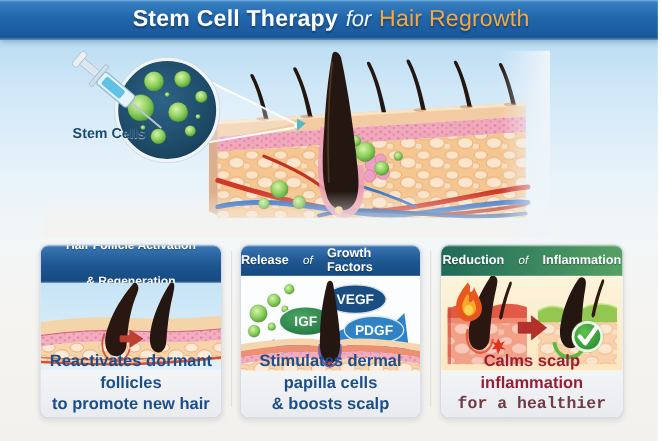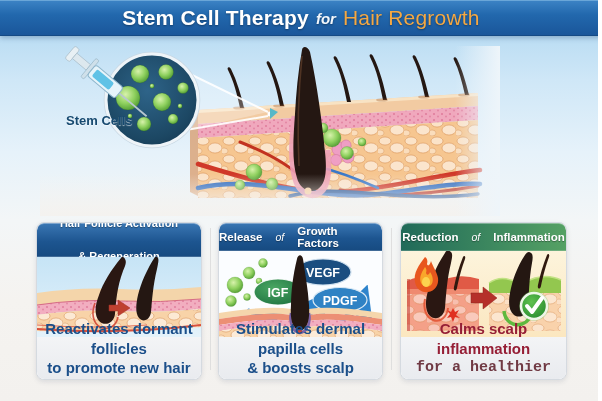--- a/index.html
+++ b/index.html
@@ -6,21 +6,21 @@
   body{font-family:"Liberation Sans",sans-serif;}
   .canvas{position:relative;width:598px;height:401px;overflow:hidden;
     background:linear-gradient(180deg,#a3cfeb 0%,#b9dcf3 8%,#cfe7f7 20%,#e6f2fa 38%,#f3f6f7 55%,#f5f3f0 75%,#f3f1ee 100%);}
   
   .title-banner{position:absolute;left:0;top:11;width:602px;height:34px;
     background:linear-gradient(180deg,#3b82c4 0%,#2268ad 40%,#1a569a 100%);
     border-top:1px solid #6aa6d8;border-bottom:1px solid #154a85;
     box-shadow:0 2px 5px rgba(20,60,110,.30);
     display:flex;align-items:center;justify-content:center;gap:7px;}
   .t1{color:#ffffff;font-weight:700;font-size:21px;letter-spacing:.2px;text-shadow:0 1px 2px rgba(0,0,0,.35);}
-  .t2{color:#f2f7fc;font-style:italic;font-weight:700;font-size:15px;text-shadow:0 1px 2px rgba(0,0,0,.35);}
+  .t2{color:#f2f7fc;font-style:italic;font-weight:400;font-size:20px;text-shadow:0 1px 2px rgba(0,0,0,.35);}
   .t3{color:#f4a843;font-weight:400;font-size:21px;letter-spacing:.2px;text-shadow:0 1px 2px rgba(0,0,0,.35);}
   
   .hero{position:absolute;left:40px;top:46px;width:460px;height:170px;}
   .stem-label{position:absolute;left:26px;top:67px;font-size:13px;font-weight:700;color:#174a70;text-shadow:0 1px 1px rgba(255,255,255,.6);}
   
   .panel{position:absolute;top:222px;height:156px;border-radius:8px;background:#ffffff;
     border:1px solid #d5dae0;box-shadow:0 2px 5px rgba(40,60,90,.12);overflow:hidden;}
   .p1{left:36px;width:164px;}
   .p2{left:218px;width:163px;}
   .p3{left:400px;width:165px;}

